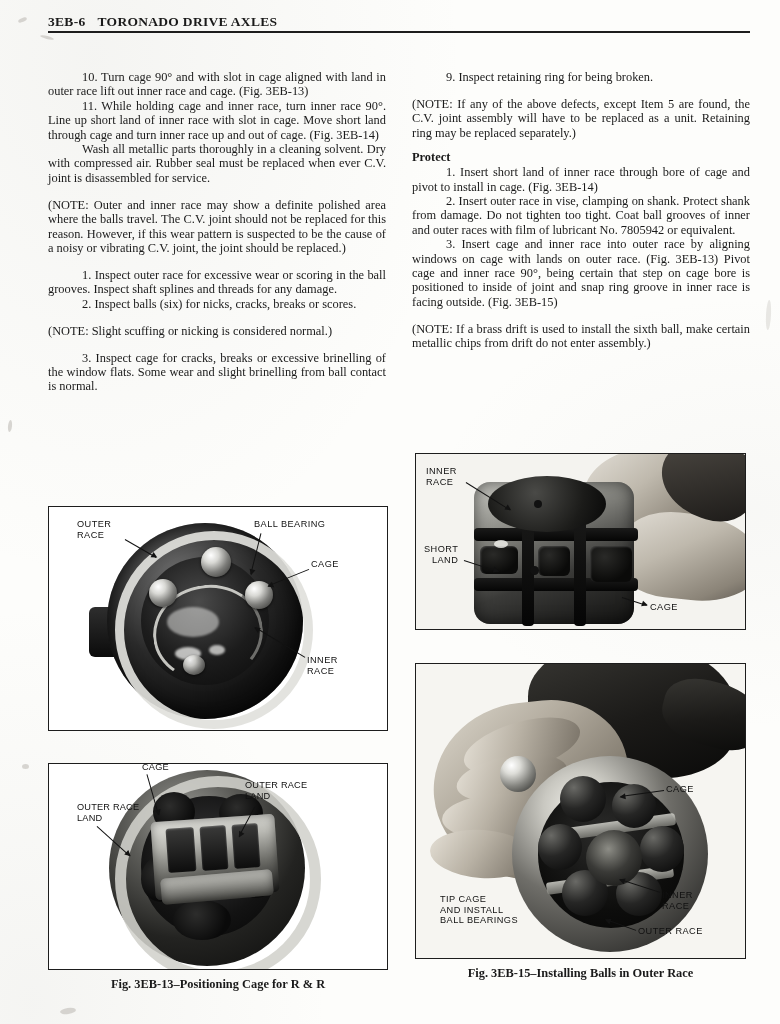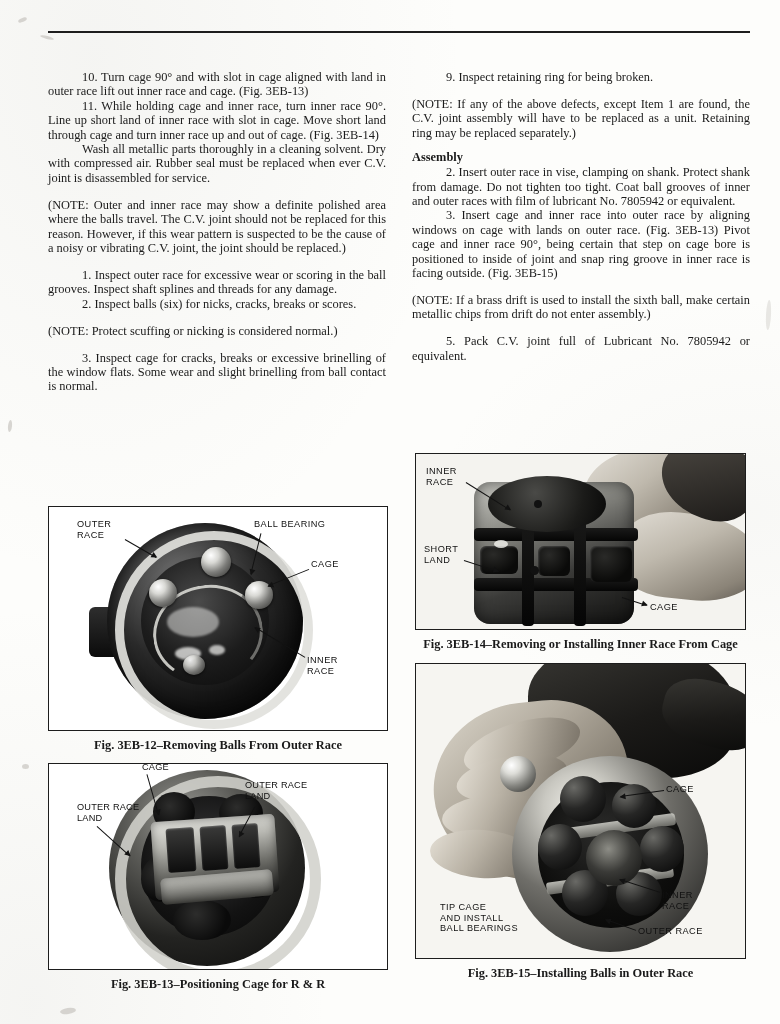--- a/index.html
+++ b/index.html
@@ -326,50 +326,53 @@
 <div class="page">
   <div class="scan-tint"></div>
 
   <div class="speck" style="left:18px;  top:18px;  width:9px;  height:4px;  transform:rotate(-22deg);"></div>
   <div class="speck" style="left:40px;  top:36px;  width:14px; height:3px;  transform:rotate(14deg);"></div>
   <div class="speck" style="left:8px;   top:420px; width:4px;  height:12px; transform:rotate(6deg);"></div>
   <div class="speck" style="left:22px;  top:764px; width:7px;  height:5px;"></div>
   <div class="speck" style="left:60px;  top:1008px;width:16px; height:6px;  transform:rotate(-8deg);"></div>
   <div class="speck" style="left:766px; top:300px; width:5px;  height:30px; transform:rotate(3deg); opacity:.3;"></div>
 
+  <div class="header">
+    <span class="folio">3EB-6</span><span>TORONADO DRIVE AXLES</span>
+  </div>
   <div class="header-rule"></div>
 
   <div class="col col-left">
     <p>10. Turn cage 90° and with slot in cage aligned with land in outer race lift out inner race and cage. (Fig. 3EB-13)</p>
     <p>11. While holding cage and inner race, turn inner race 90°. Line up short land of inner race with slot in cage. Move short land through cage and turn inner race up and out of cage. (Fig. 3EB-14)</p>
 
     <p>Wash all metallic parts thoroughly in a cleaning solvent. Dry with compressed air. Rubber seal must be replaced when ever C.V. joint is disassembled for service.</p>
 
     <p class="note gap">(NOTE: Outer and inner race may show a definite polished area where the balls travel. The C.V. joint should not be replaced for this reason. However, if this wear pattern is suspected to be the cause of a noisy or vibrating C.V. joint, the joint should be replaced.)</p>
 
     <p class="gap">1. Inspect outer race for excessive wear or scoring in the ball grooves. Inspect shaft splines and threads for any damage.</p>
     <p>2. Inspect balls (six) for nicks, cracks, breaks or scores.</p>
 
-    <p class="note gap">(NOTE:  Protect scuffing or nicking is considered normal.)</p>
+    <p class="note gap">(NOTE:  Slight scuffing or nicking is considered normal.)</p>
 
     <p class="gap">3. Inspect cage for cracks, breaks or excessive brinelling of the window flats. Some wear and slight brinelling from ball contact is normal.</p>
   </div>
 
   <div class="col col-right">
     <p>9. Inspect retaining ring for being broken.</p>
 
-    <p class="note gap">(NOTE: If any of the above defects, except Item 1 are found, the C.V. joint assembly will have to be replaced as a unit. Retaining ring may be replaced separately.)</p>
-
-    <h3 class="sub" style="margin-top:10px;">Assembly</h3>
+    <p class="note gap">(NOTE: If any of the above defects, except Item 5 are found, the C.V. joint assembly will have to be replaced as a unit. Retaining ring may be replaced separately.)</p>
+
+    <h3 class="sub" style="margin-top:10px;">Protect</h3>
+    <p>1. Insert short land of inner race through bore of cage and pivot to install in cage. (Fig. 3EB-14)</p>
     <p>2. Insert outer race in vise, clamping on shank. Protect shank from damage. Do not tighten too tight. Coat ball grooves of inner and outer races with film of lubricant No. 7805942 or equivalent.</p>
     <p>3. Insert cage and inner race into outer race by aligning windows on cage with lands on outer race. (Fig. 3EB-13) Pivot cage and inner race 90°, being certain that step on cage bore is positioned to inside of joint and snap ring groove in inner race is facing outside. (Fig. 3EB-15)</p>
 
     <p class="note gap">(NOTE: If a brass drift is used to install the sixth ball, make certain metallic chips from drift do not enter assembly.)</p>
 
-    <p class="gap">5. Pack C.V. joint full of Lubricant No. 7805942 or equivalent.</p>
   </div>
 
   <div class="figure" style="left:48px; top:506px; width:340px;">
     <div class="fig-box" style="width:340px; height:225px;">
       <div class="photo" style="inset:0;">
 
         <div class="f12-shank" style="left:40px; top:100px; width:46px; height:50px;"></div>
         <div class="f12-outer" style="left:58px; top:16px; width:196px; height:196px;"></div>
         <div class="f12-ringlight" style="left:66px; top:24px; width:180px; height:180px;"></div>
         <div class="f12-bore" style="left:92px; top:50px; width:128px; height:128px;"></div>
@@ -391,21 +394,20 @@
       <span class="callout" style="left:205px; top:12px;">BALL BEARING</span>
       <div class="leader" style="left:212px; top:26px; width:42px; transform:rotate(104deg);"></div>
 
       <span class="callout" style="left:262px; top:52px;">CAGE</span>
       <div class="leader" style="left:260px; top:62px; width:44px; transform:rotate(158deg);"></div>
 
       <span class="callout" style="left:258px; top:148px;">INNER
 RACE</span>
       <div class="leader" style="left:256px; top:150px; width:58px; transform:rotate(211deg);"></div>
     </div>
-    <div class="fig-caption">Fig. 3EB-12–Removing Balls From Outer Race</div>
   </div>
 
   <div class="figure" style="left:48px; top:763px; width:340px;">
     <div class="fig-box" style="width:340px; height:207px;">
       <div class="photo" style="inset:0;">
         <div class="f13-outer" style="left:60px; top:6px; width:196px; height:196px;"></div>
         <div class="f13-rim" style="left:66px; top:12px; width:184px; height:184px;"></div>
         <div class="f13-dark" style="left:92px; top:32px; width:136px; height:140px;"></div>
 
         <div class="f13-lobe" style="left:104px; top:28px; width:42px; height:40px;"></div>
@@ -458,28 +460,27 @@
         <div class="f14-race" style="left:72px; top:22px; width:118px; height:56px;"></div>
         <div class="f14-gloss" style="left:78px; top:86px; width:14px; height:8px;"></div>
         <div class="f14-gloss" style="left:118px; top:46px; width:8px; height:8px; background:#111;"></div>
         <div class="f14-gloss" style="left:114px; top:112px; width:9px; height:9px; background:#111;"></div>
       </div>
 
       <span class="callout" style="left:10px; top:12px;">INNER
 RACE</span>
       <div class="leader" style="left:50px; top:28px; width:52px; transform:rotate(32deg);"></div>
 
-      <span class="callout" style="left:8px; top:90px;">SHORT
+      <span class="callout" style="left:8px; top:90px;text-align:right;">SHORT
 LAND</span>
       <div class="leader" style="left:48px; top:106px; width:36px; transform:rotate(18deg);"></div>
 
       <span class="callout" style="left:234px; top:148px;">CAGE</span>
       <div class="leader" style="left:206px; top:143px; width:26px; transform:rotate(18deg);"></div>
     </div>
-    <div class="fig-caption">Fig. 3EB-14–Removing or Installing Inner Race From Cage</div>
   </div>
 
   <div class="figure" style="left:415px; top:663px; width:331px;">
     <div class="fig-box" style="width:331px; height:296px;">
       <div class="photo" style="inset:0;">
         <div class="f15-bg"></div>
         <div class="f15-ghost" style="left:228px; top:2px;">7. Remo</div>
 
         <div class="f15-sleeve" style="left:112px; top:-22px; width:208px; height:136px;"></div>
         <div class="f15-sleeve" style="left:246px; top:18px; width:100px; height:64px; transform:rotate(14deg);"></div>
@@ -511,20 +512,20 @@
       <span class="callout" style="left:250px; top:120px;">CAGE</span>
       <div class="leader" style="left:248px; top:126px; width:44px; transform:rotate(172deg);"></div>
 
       <span class="callout" style="left:246px; top:226px;">INNER
 RACE</span>
       <div class="leader" style="left:244px; top:228px; width:42px; transform:rotate(198deg);"></div>
 
       <span class="callout" style="left:222px; top:262px;">OUTER RACE</span>
       <div class="leader" style="left:220px; top:266px; width:32px; transform:rotate(200deg);"></div>
 
-      <span class="callout" style="left:24px; top:238px;">TIP CAGE
+      <span class="callout" style="left:24px; top:230px;">TIP CAGE
 AND INSTALL
 BALL BEARINGS</span>
     </div>
     <div class="fig-caption">Fig. 3EB-15–Installing Balls in Outer Race</div>
   </div>
 
 </div>
 
 </body></html>

